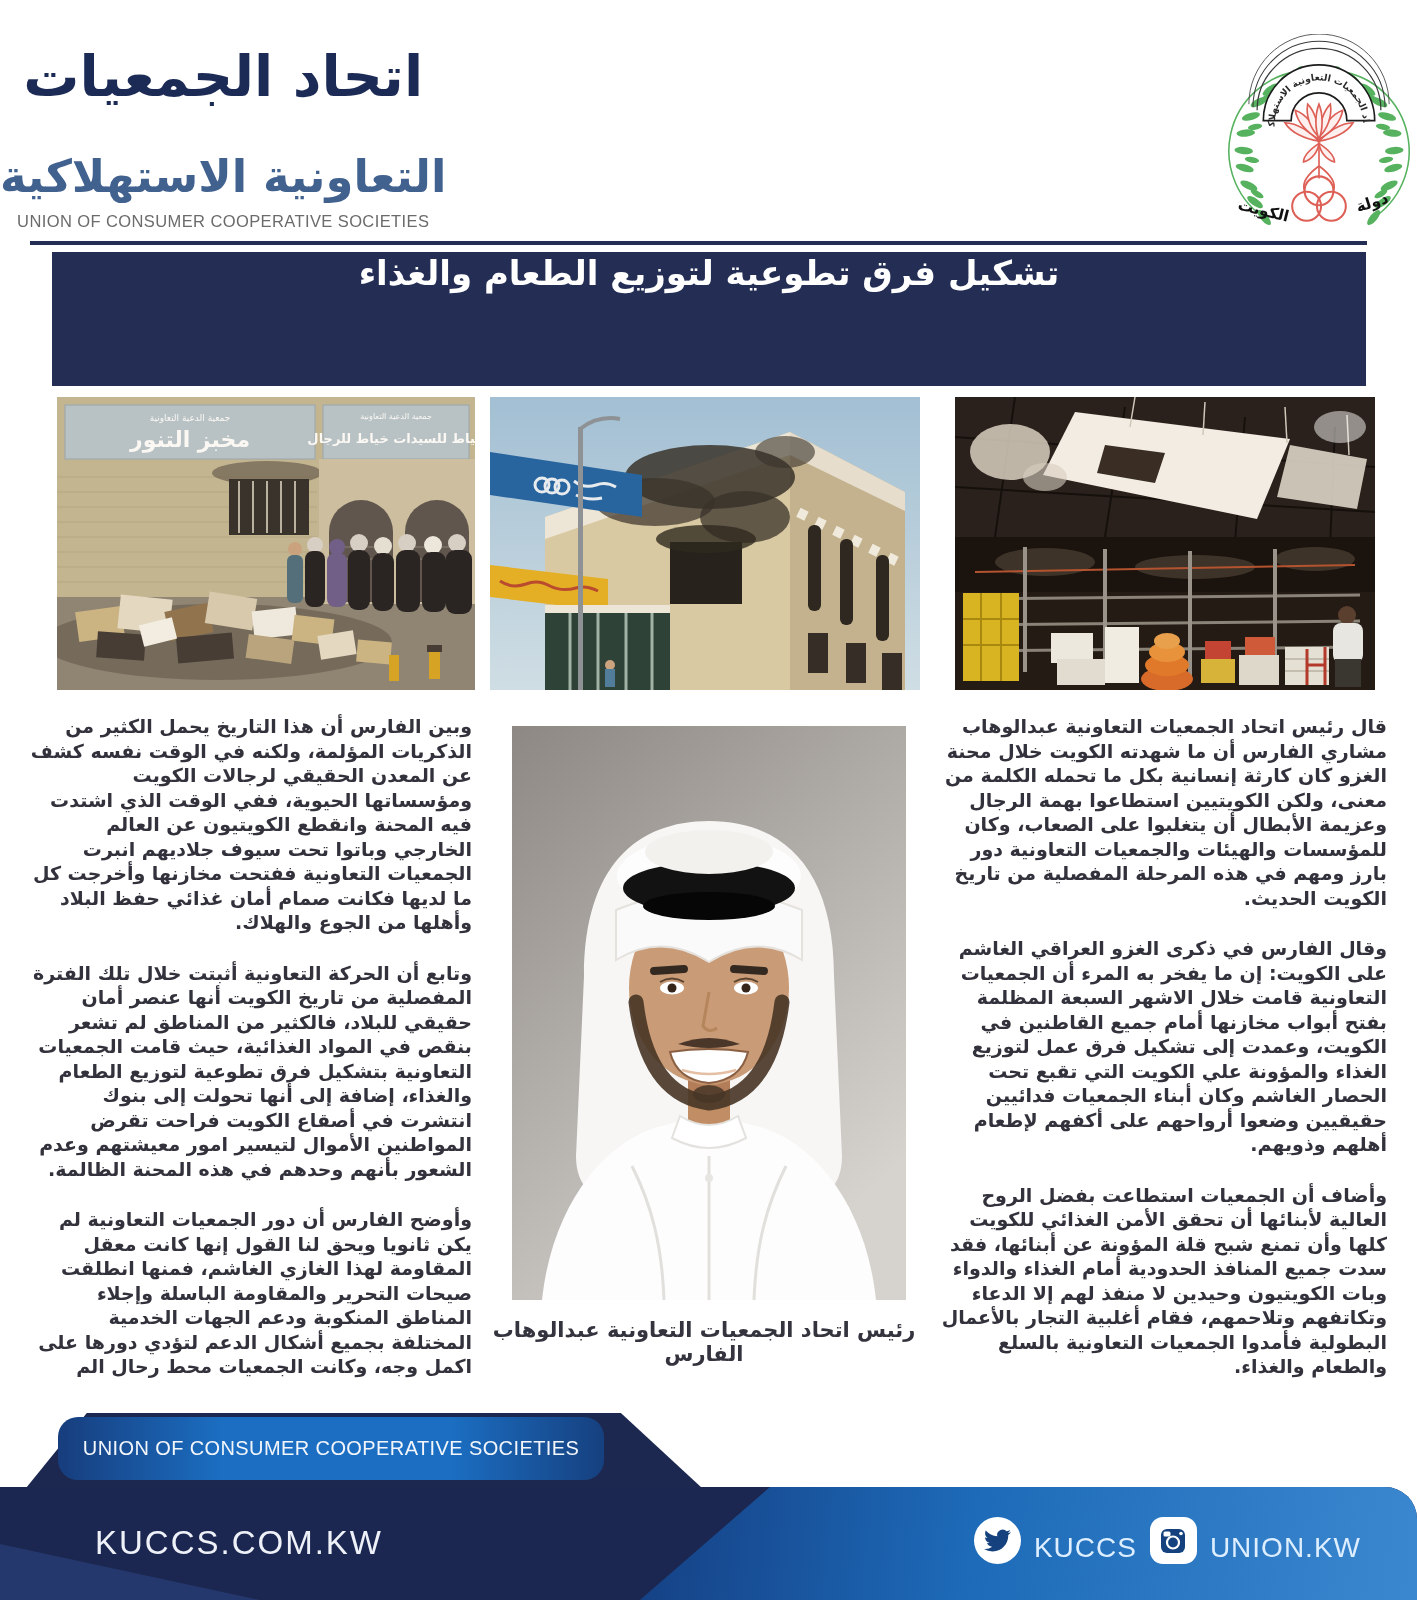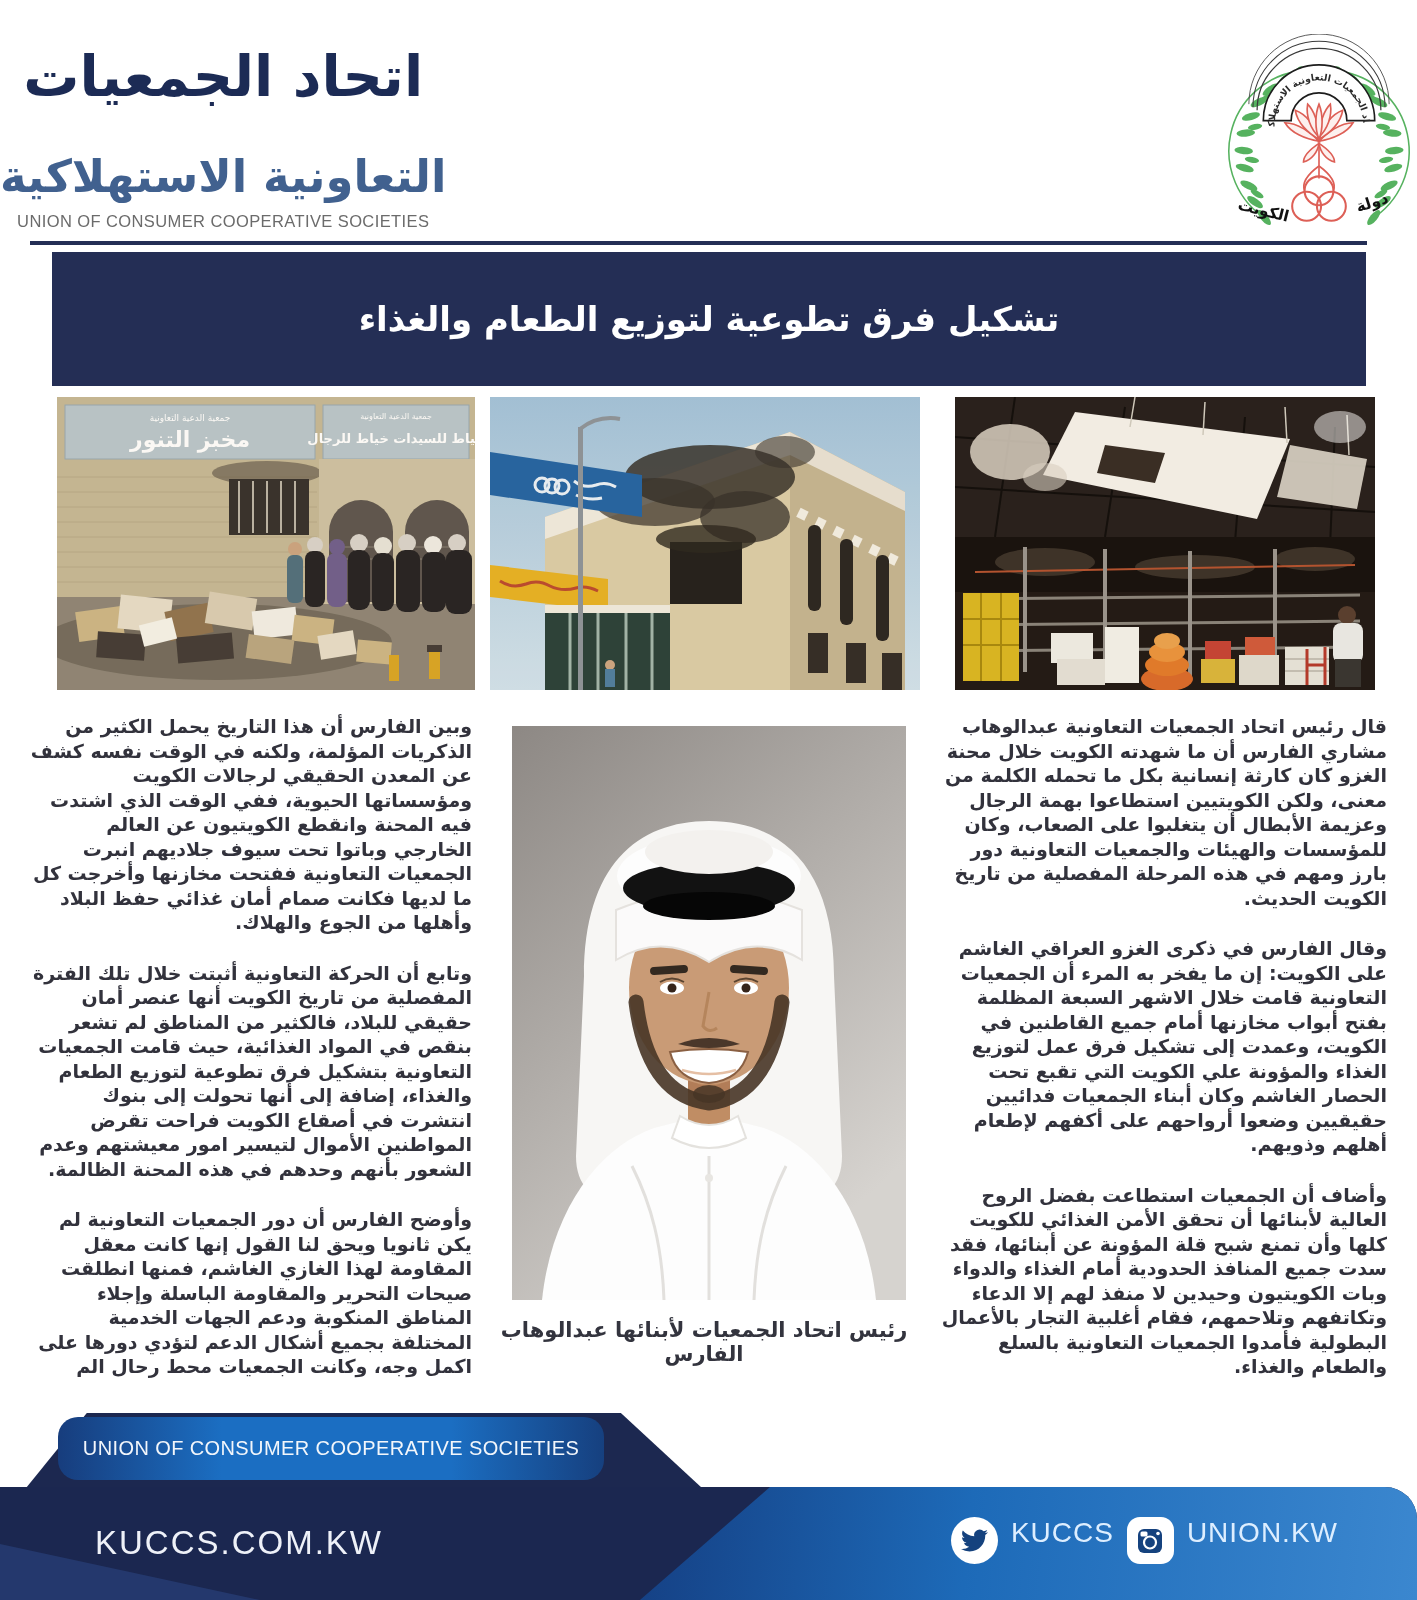--- a/index.html
+++ b/index.html
@@ -13,21 +13,21 @@
   .brand-text{direction:rtl;text-align:center;margin-top:14px;}
   .brand-t1{font-size:56px;font-weight:bold;color:#1c2b55;line-height:1.05;}
   .brand-t2{font-size:45px;font-weight:bold;color:#41618f;line-height:1.2;margin-top:43px;}
   .brand-t3{font-family:"Liberation Sans",sans-serif;font-size:16.5px;color:#6b6b6b;letter-spacing:.4px;margin-top:8px;}
   .emblem{width:196px;height:196px;flex:0 0 auto;}
   
   .banner-topline{position:absolute;left:30px;top:241px;width:1337px;height:4px;background:#242e55;}
   .banner{
     position:absolute;left:52px;top:252px;width:1314px;height:134px;background:#242e55;
     color:#fff;direction:rtl;text-align:center;font-weight:bold;font-size:34px;
-    display:flex;flex-direction:column;justify-content:center;gap:6px;line-height:1.25;
+    display:flex;flex-direction:row;justify-content:center;gap:6px;line-height:1.25;
   }
   
   .photo{position:absolute;top:397px;height:293px;}
   .photo svg{width:100%;height:100%;display:block;}
   .ph1{left:57px;width:418px;}
   .ph2{left:490px;width:430px;}
   .ph3{left:955px;width:420px;}
   
   .col{position:absolute;top:714px;direction:rtl;text-align:right;color:#32323c;
        font-size:19px;line-height:24.5px;font-weight:bold;height:700px;overflow:hidden;}
@@ -49,21 +49,21 @@
   
   .band{position:absolute;left:0;top:1487px;width:1417px;height:113px;background:#1b2750;
     border-top-right-radius:32px;overflow:hidden;}
   .band-right{position:absolute;left:600px;right:0;top:0;bottom:0;
     background:linear-gradient(96deg,#143b7e 0%,#1d6ab8 45%,#3b87cf 100%);
     clip-path:polygon(170px 0,100% 0,100% 100%,40px 100%);}
   .band-sheen{position:absolute;left:0;bottom:0;width:260px;height:70px;background:#2e4a8a;opacity:.5;
     clip-path:polygon(0 100%,100% 100%,0 20%);}
   .band-site{position:absolute;left:95px;top:37px;font-family:"Liberation Sans",sans-serif;
     font-size:33px;color:#eef1f8;letter-spacing:2px;}
-  .band-social{position:absolute;right:79px;top:30px;display:flex;align-items:flex-start;gap:13px;}
+  .band-social{position:absolute;right:56px;top:30px;display:flex;align-items:flex-end;gap:13px;}
   .soc-badge{width:47px;height:47px;background:#ffffff;display:flex;align-items:center;justify-content:center;flex:0 0 auto;}
   .soc-circle{border-radius:50%;}
   .soc-square{border-radius:13px;}
   .soc-label{font-family:"Liberation Sans",sans-serif;font-size:28px;color:#ddeeff;letter-spacing:1px;}
 </style>
 </head>
 <body>
 
 <div class="page">
 
@@ -468,21 +468,21 @@
       <path d="M197,266 L191,300 Q197,308 205,302" stroke="#b5855c" stroke-width="3" fill="none"></path>
 
       <path d="M166,318 Q197,306 228,318 Q197,326 166,318 Z" fill="#4a372a"></path>
 
       <path d="M158,326 Q197,320 236,326 Q229,354 197,357 Q165,354 158,326 Z" fill="#ffffff" stroke="#8a5f42" stroke-width="2"></path>
       <path d="M170,344 Q197,352 224,344" stroke="#e5bfa4" stroke-width="2.5" fill="none"></path>
 
       <ellipse cx="197" cy="368" rx="16" ry="9" fill="#473526" opacity="0.85"></ellipse>
     </svg>
   </div>
-  <div class="portrait-caption">رئيس اتحاد الجمعيات لأبنائها عبدالوهاب الفارس</div>
+  <div class="portrait-caption">رئيس اتحاد الجمعيات التعاونية عبدالوهاب الفارس</div>
 
   <div class="ribbon-wing"></div>
   <div class="ribbon-pill">
     <span>UNION OF CONSUMER COOPERATIVE SOCIETIES</span>
   </div>
 
   <div class="band">
     <div class="band-right"></div>
     <div class="band-sheen"></div>
     <div class="band-site">KUCCS.COM.KW</div>

